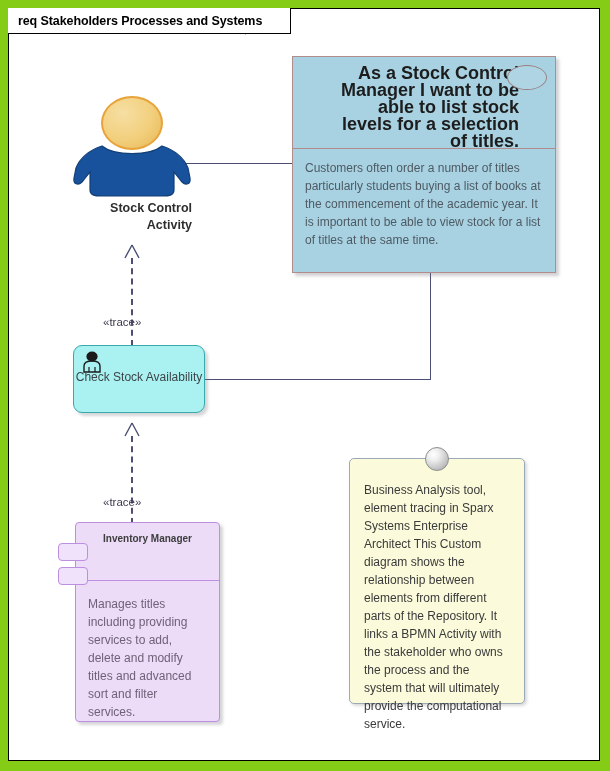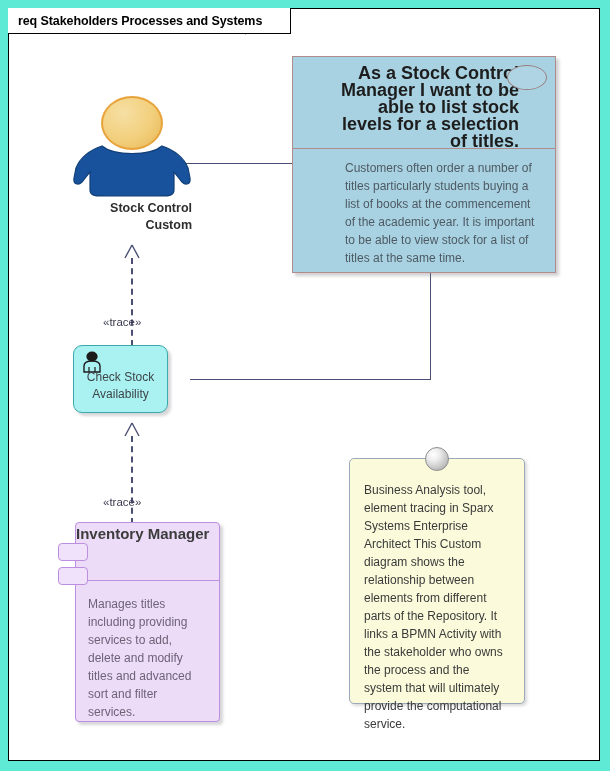--- a/index.html
+++ b/index.html
@@ -8,21 +8,21 @@
     background: #ffffff;
   }
   body {
     font-family: "Liberation Sans", sans-serif;
   }
 
   #canvas {
     position: relative;
     width: 610px;
     height: 771px;
-    background: #5eead4;
+    background: #84cc16;
     overflow: hidden;
     text-decoration: underline;
   }
 
   
   .frame {
     position: absolute;
     left: 8px;
     top: 8px;
     width: 592px;
@@ -157,21 +157,20 @@
     border: 1px solid #9a8080;
     border-radius: 50%;
     background: #afd5e4;
     box-sizing: border-box;
   }
   .us-body {
     padding: 10px 12px;
     font-size: 12px;
     color: #4e5a63;
     line-height: 18px;
-    margin-left: 40px;
   }
 
   
   .activity {
     position: absolute;
     background: #aaf2f2;
     border: 1px solid #3aa9ab;
     border-radius: 9px;
     box-sizing: border-box;
     box-shadow: 3px 3px 3px rgba(120,120,130,0.30);
@@ -203,24 +202,25 @@
     box-sizing: border-box;
     box-shadow: 3px 3px 3px rgba(120,120,130,0.30);
   }
   .comp-head {
     height: 58px;
     border-bottom: 1px solid #bd8fe0;
     box-sizing: border-box;
     position: relative;
   }
   .comp-title {
-    font-size: 15px;
+    text-align: center;
+    font-size: 10px;
     font-weight: bold;
     color: #3c3c3c;
-    padding-top: 2px;
+    padding-top: 10px;
   }
   .comp-tab {
     position: absolute;
     left: -18px;
     width: 30px;
     height: 18px;
     background: #efe2fa;
     border: 1px solid #bd8fe0;
     border-radius: 4px;
     box-sizing: border-box;
@@ -306,33 +306,33 @@
                  L 2 40 C 1 46, 6 48, 10 44 L 18 34
                  L 18 52 C 18 57, 22 58, 30 58
                  L 90 58 C 98 58, 102 57, 102 52
                  L 102 34 L 110 44 C 114 48, 119 46, 118 40
                  L 116 30 C 112 20, 102 12, 90 8
                  C 78 18, 42 18, 30 8 Z" fill="#18529c" stroke="#123f77" stroke-width="1.2"></path>
       </svg>
     </div>
     <div class="actor-name">
       <div>Stock Control</div>
-      <div>Custom</div>
+      <div>Activity</div>
     </div>
   </div>
 
   <div class="userstory" style="left:292px; top:56px; width:264px; height:217px;">
     <div class="us-head">
       <div class="us-ellipse"></div>
       <div class="us-title">As a Stock Control Manager I want to be able to list stock levels for a selection of titles.</div>
     </div>
     <div class="us-body">Customers often order a number of titles particularly students buying a list of books at the commencement of the academic year. It is important to be able to view stock for a list of titles at the same time.</div>
   </div>
 
-  <div class="activity" style="left:73px; top:345px; width:95px; height:68px;">
+  <div class="activity" style="left:73px; top:345px; width:132px; height:68px;">
     <div class="activity-icon">
       <svg width="24" height="24" viewBox="0 0 24 24">
         <ellipse cx="12" cy="6.5" rx="5.6" ry="5" fill="#1b1b1b"></ellipse>
         <path d="M 4 22 L 4 16 C 4 12.6, 7.4 11, 12 11 C 16.6 11, 20 12.6, 20 16 L 20 22 Z" fill="none" stroke="#1b1b1b" stroke-width="1.4"></path>
         <path d="M 9 22 L 9 17 M 15 22 L 15 17" stroke="#1b1b1b" stroke-width="1.2"></path>
       </svg>
     </div>
     <div class="activity-label">Check Stock Availability</div>
   </div>
 

